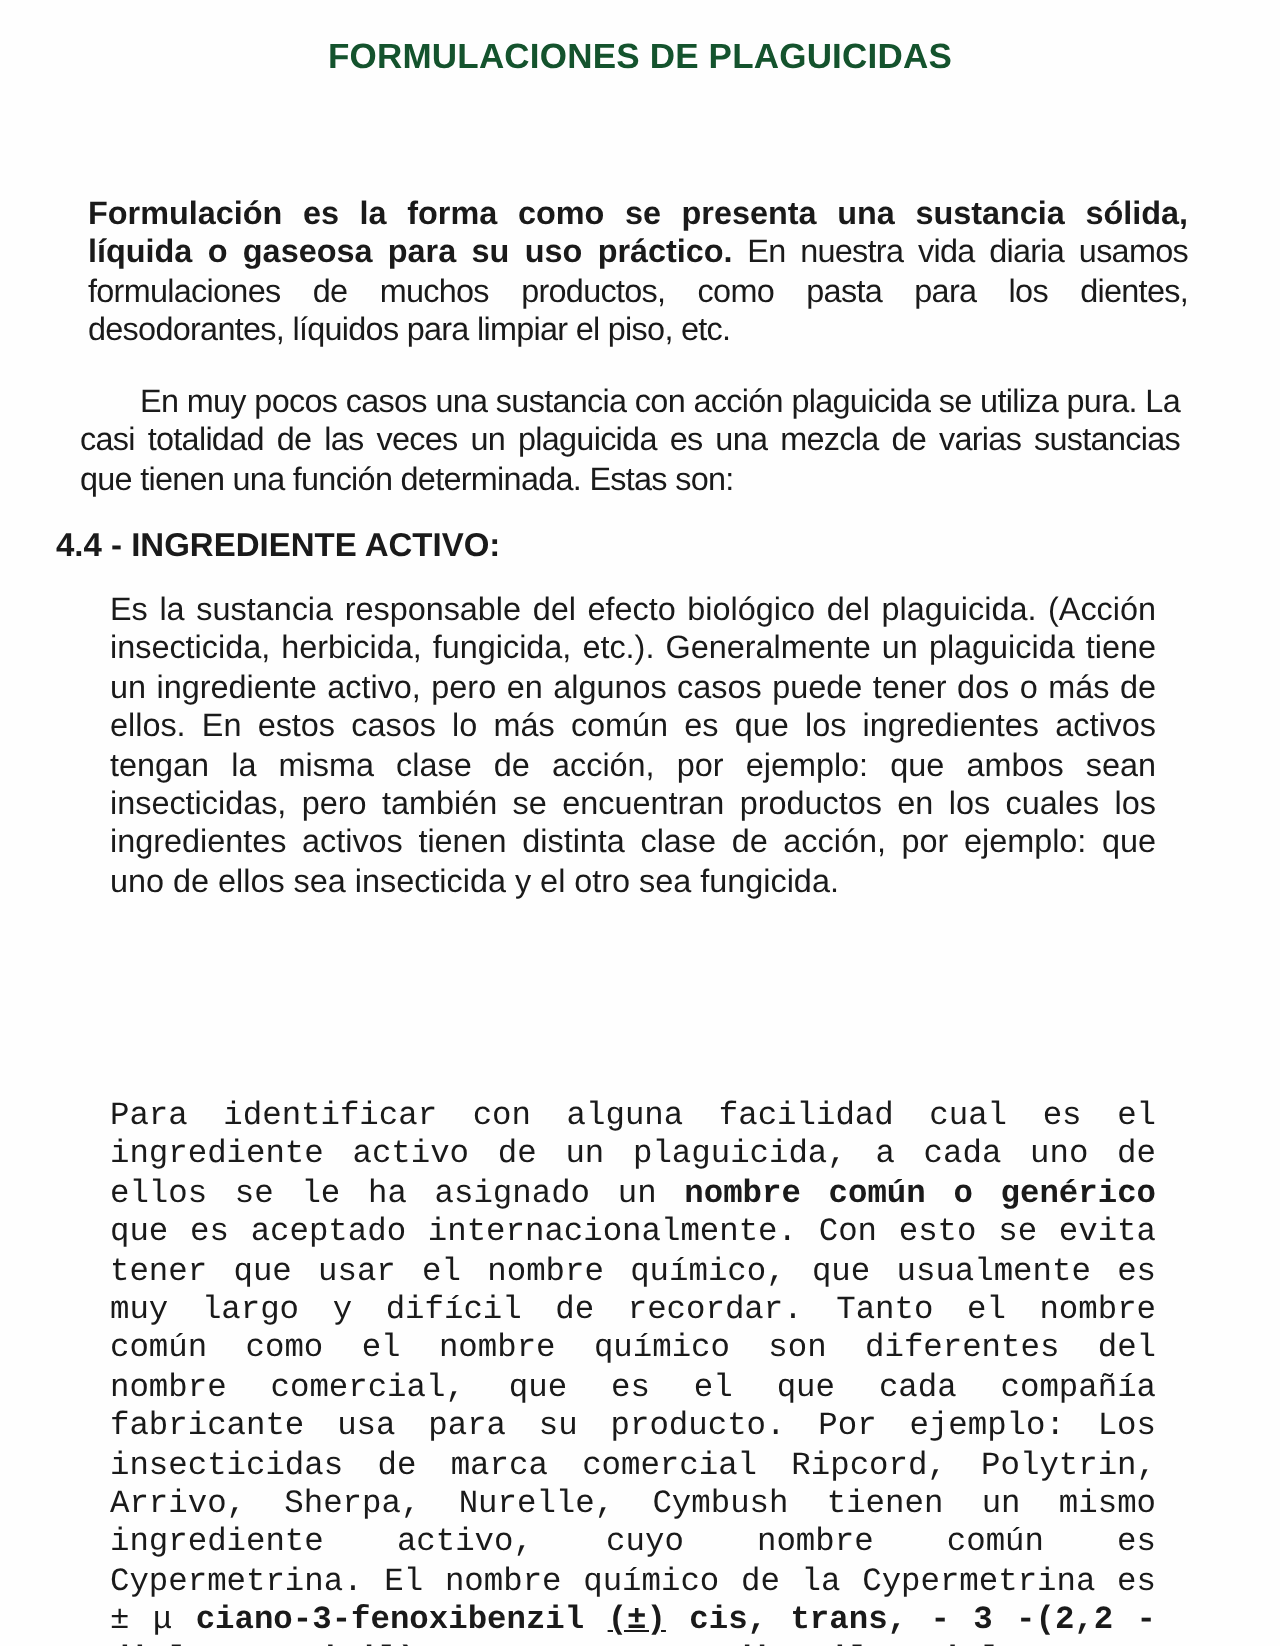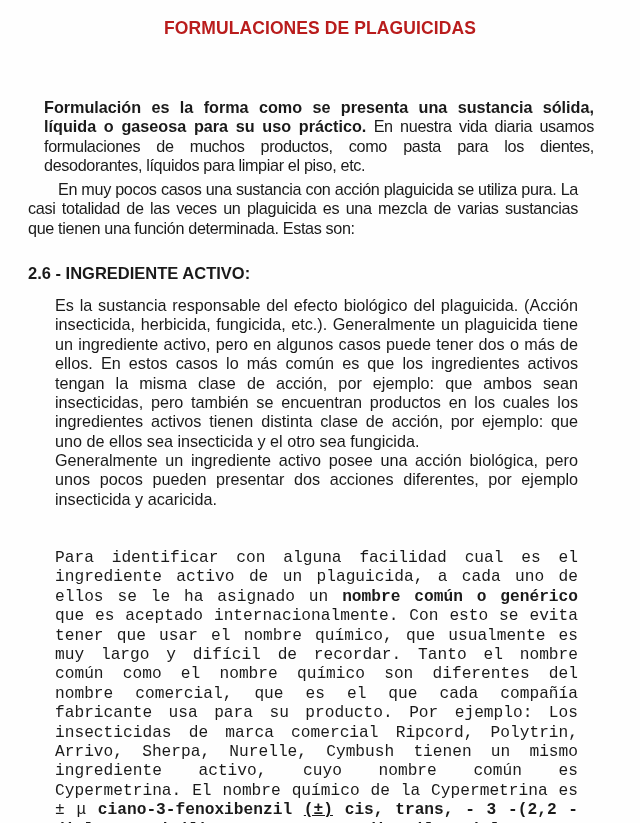--- a/index.html
+++ b/index.html
@@ -4,21 +4,21 @@
 <style>
   html, body { margin: 0; padding: 0; background: #ffffff; }
   body {
     width: 640px; height: 823px; overflow: hidden; position: relative;
     font-family: "Liberation Sans", sans-serif;
     color: #1a1a1a;
   }
   .page { position: absolute; left: 0; top: 0; width: 640px; height: 823px; background: #fefefe; }
   .title {
     position: absolute; left: 0; top: 18px; width: 640px; text-align: center;
-    font-weight: bold; font-size: 17.5px; letter-spacing: 0.1px; color: #b91c1c;
+    font-weight: bold; font-size: 17.5px; letter-spacing: 0.1px; color: #14532d;
     font-family: "Liberation Sans", sans-serif;
   }
   .block {
     position: absolute;
     font-size: 16.2px; line-height: 19.4px; text-align: justify;
     font-family: "Liberation Sans", sans-serif;
   }
   .condensed { letter-spacing: -0.35px; }
   .p-intro { left: 28px; top: 82px; width: 550px; }
   .p-pure { left: 28px; top: 180px; width: 550px; text-indent: 30px; }
@@ -35,25 +35,24 @@
 <body>
 
 <div class="page">
 
   <div class="title">FORMULACIONES DE PLAGUICIDAS</div>
 
   <p class="block p-intro" style="margin:16px;">
     <b>Formulación es la forma como se presenta una sustancia sólida, líquida o gaseosa para su uso práctico.</b><span class="condensed"> En nuestra vida diaria usamos formulaciones de muchos productos, como pasta para los dientes, desodorantes, líquidos para limpiar el piso, etc.</span>
   </p>
 
-  <p class="block p-pure condensed" style="margin:0;">En muy pocos casos una sustancia con acción plaguicida se utiliza pura. La casi totalidad de las veces un plaguicida es una mezcla de varias sustancias que tienen una función determinada. Estas son:</p>
+  <p class="block p-pure condensed" style="margin:12px;">En muy pocos casos una sustancia con acción plaguicida se utiliza pura. La casi totalidad de las veces un plaguicida es una mezcla de varias sustancias que tienen una función determinada. Estas son:</p>
 
-  <div class="section-heading">2.6 - INGREDIENTE ACTIVO:</div>
+  <div class="section-heading">4.4 - INGREDIENTE ACTIVO:</div>
 
   <p class="block p-ia1" style="margin:0;">Es la sustancia responsable del efecto biológico del plaguicida. (Acción insecticida, herbicida, fungicida, etc.). Generalmente un plaguicida tiene un ingrediente activo, pero en algunos casos puede tener dos o más de ellos. En estos casos lo más común es que los ingredientes activos tengan la misma clase de acción, por ejemplo: que ambos sean insecticidas, pero también se encuentran productos en los cuales los ingredientes activos tienen distinta clase de acción, por ejemplo: que uno de ellos sea insecticida y el otro sea fungicida.</p>
 
-  <p class="block p-ia2" style="margin:0;">Generalmente un ingrediente activo posee una acción biológica, pero unos pocos pueden presentar dos acciones diferentes, por ejemplo insecticida y acaricida.</p>
 
   <p class="block p-ia3" style="margin:0;">
     <span>Para identificar con alguna facilidad cual es el ingrediente activo de un plaguicida, a cada uno de ellos se le ha asignado un </span><b>nombre común o genérico</b><span> que es aceptado internacionalmente. Con esto se evita tener que usar el nombre químico, que usualmente es muy largo y difícil de recordar. Tanto el nombre común como el nombre químico son diferentes del nombre comercial, que es el que cada compañía fabricante usa para su producto. Por ejemplo: Los insecticidas de marca comercial Ripcord, Polytrin, Arrivo, Sherpa, Nurelle, Cymbush tienen un mismo ingrediente activo, cuyo nombre común es Cypermetrina. El nombre químico de la Cypermetrina es ± μ </span><b>ciano-3-fenoxibenzil </b><b class="u">(±)</b><b> cis, trans, - 3 -(2,2 - dicloro vinil) - 2,2 - dimetil ciclopropano carboxilato.</b>
   </p>
 
 </div>
 
 </body></html>

